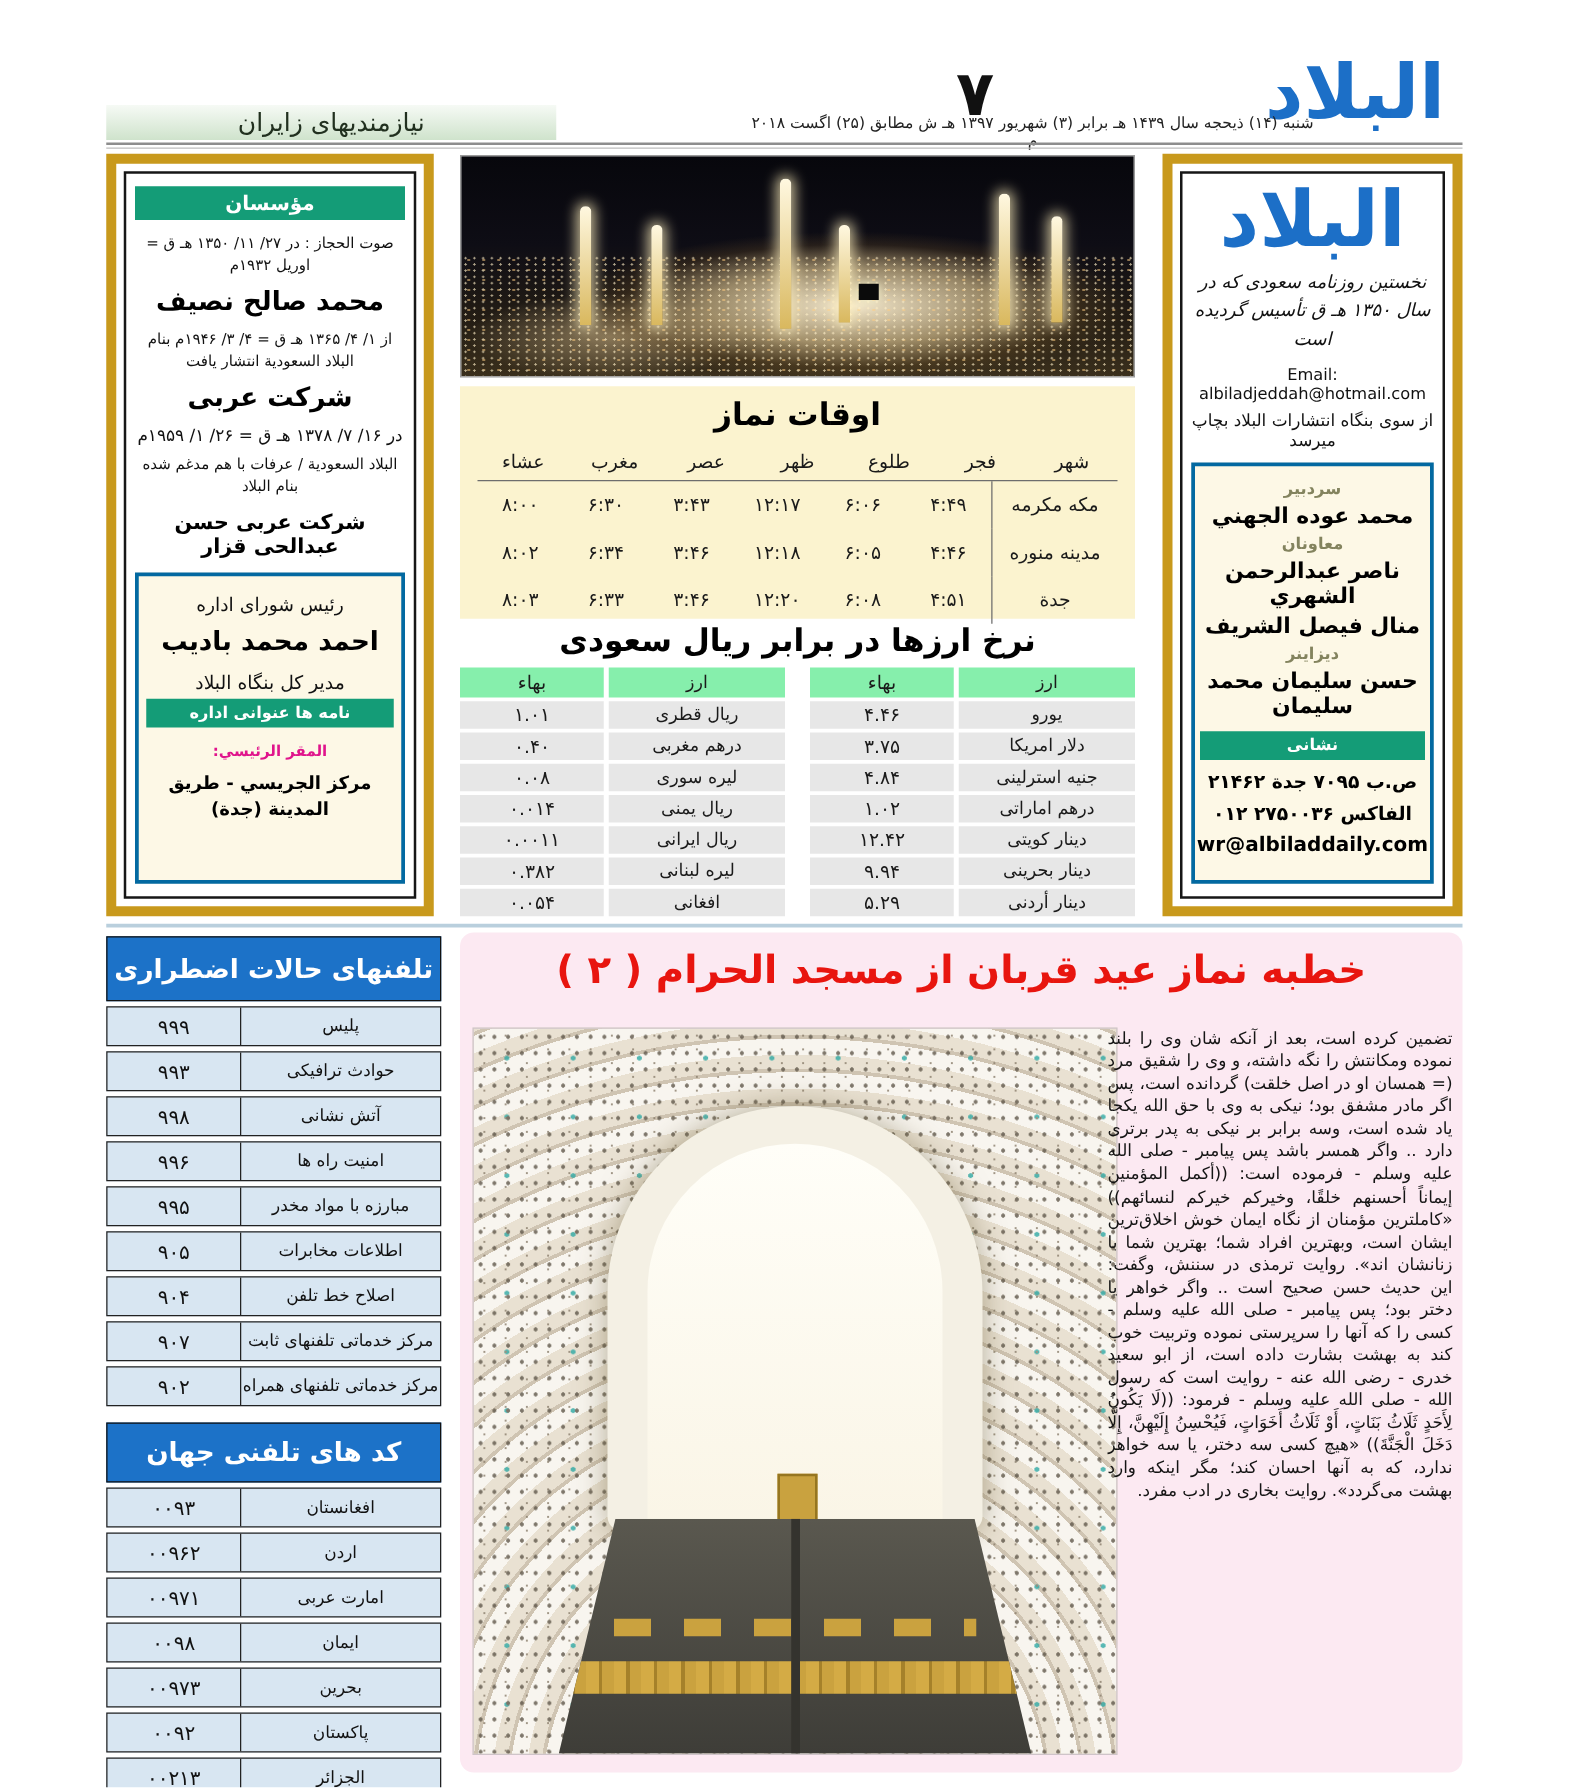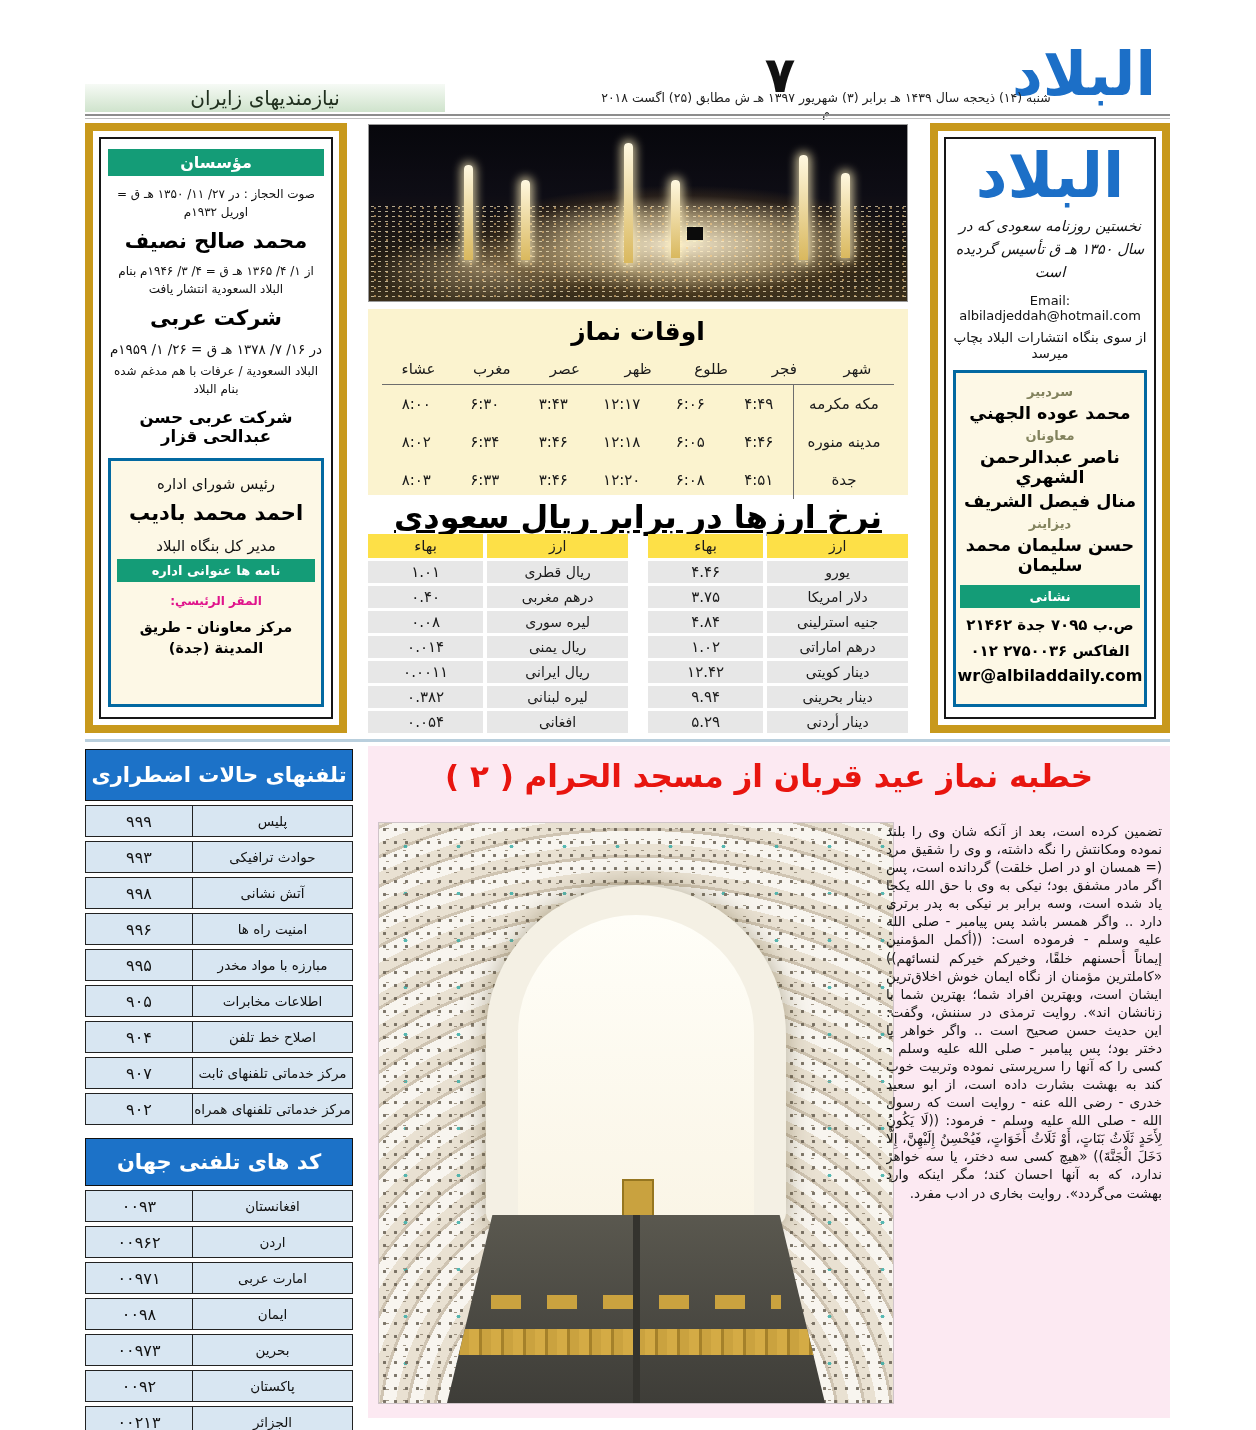--- a/index.html
+++ b/index.html
@@ -72,46 +72,46 @@
   .prayer-box{left:368px;top:309px;width:540px;height:186px;background:#fbf3cf;direction:rtl;
     padding:8px 14px;}
   .prayer-title{text-align:center;font-size:25px;font-weight:bold;color:#000;margin-bottom:8px;}
   .pt-row{display:flex;direction:rtl;align-items:center;height:38px;font-size:15px;color:#1a1a1a;}
   .pt-head{height:30px;border-bottom:1.5px solid #6d6d6d;font-size:15px;}
   .pt-city{width:100px;text-align:center;border-left:1.5px solid #6d6d6d;align-self:stretch;
     display:flex;align-items:center;justify-content:center;}
   .pt-cell{flex:1;text-align:center;}
 
   
-  .fx-title{left:368px;top:498px;width:540px;text-align:center;font-size:32px;font-weight:bold;
-    color:#000;direction:rtl;text-decoration:underline;}
+  .fx-title{left:368px;top:498px;width:540px;text-align:center;font-size:25px;font-weight:bold;
+    color:#000;direction:rtl;}
   .fx-table{width:260px;direction:rtl;font-size:14px;color:#1a1a1a;}
   .fx-right{left:648px;top:534px;} .fx-left{left:368px;top:534px;}
   .fx-head{display:flex;gap:4px;margin-bottom:3px;height:24px;}
-  .fx-head div{background:#fde047;display:flex;align-items:center;justify-content:center;}
+  .fx-head div{background:#86efac;display:flex;align-items:center;justify-content:center;}
   .fx-row{display:flex;gap:4px;margin-bottom:3px;height:22px;}
   .fx-row div{background:#e7e7e7;display:flex;align-items:center;justify-content:center;}
   .fx-label{width:55%;} .fx-value{width:45%;font-size:15px;}
 
   
   .divider-blue{left:85px;top:739px;width:1085px;height:3px;background:#b9cfdd;}
 
   
   .phones{left:85px;top:749px;width:268px;}
   .tbl-head{height:50px;background:#1c72c8;border:1.5px solid #111;color:#fff;font-weight:bold;
     font-size:21px;display:flex;align-items:center;justify-content:center;direction:rtl;margin-bottom:4px;}
   .tbl-head.second{margin-top:13px;height:46px;}
   .ph-row{height:30px;background:#d8e6f2;border:1.2px solid #222;display:flex;direction:rtl;
     margin-bottom:4px;}
   .ph-label{width:60%;border-left:1.2px solid #222;display:flex;align-items:center;justify-content:center;
     font-size:13.5px;color:#111;}
   .ph-num{width:40%;display:flex;align-items:center;justify-content:center;font-size:16px;color:#111;}
 
   
-  .article{left:368px;top:746px;width:802px;height:672px;background:#fce9f2;}
+  .article{left:368px;top:746px;width:802px;height:672px;background:#fce9f2;border-radius:11px;}
   .headline{margin-top:12px;text-align:center;color:#e8150f;font-size:31px;font-weight:bold;direction:rtl;}
   .body-text{position:absolute;right:8px;top:76px;width:276px;height:588px;overflow:hidden;
     direction:rtl;text-align:justify;font-size:13.5px;line-height:1.34;color:#141414;}
 
   
   .photo-kaaba{position:absolute;left:10px;top:76px;width:514px;height:580px;border:1px solid #cfc4c9;overflow:hidden;
     background-color:#ece4d6;
     background-image:repeating-radial-gradient(circle at 50% 106%,#f8f5ef 0 13px,#cfc4b2 13px 16px,#e9e1d2 16px 27px);}
   .pk-speckles{position:absolute;inset:0;opacity:.8;
     background-image:radial-gradient(#5f574a 1.3px,transparent 1.5px),
@@ -154,21 +154,21 @@
       <div class="f-name">شرکت عربی</div>
       <div class="f-small2">در ۱۶/ ۷/ ۱۳۷۸ هـ ق = ۲۶/ ۱/ ۱۹۵۹م</div>
       <div class="f-small" style="margin-top:3px;">البلاد السعودية / عرفات با هم مدغم شده بنام البلاد</div>
       <div class="f-name-sm">شرکت عربی  حسن عبدالحی قزار</div>
       <div class="cream-box">
         <div class="c-role">رئیس شورای اداره</div>
         <div class="c-name">احمد محمد بادیب</div>
         <div class="c-role">مدیر کل بنگاه البلاد</div>
         <div class="green-bar small">نامه ها عنوانی اداره</div>
         <div class="c-hq">المقر الرئيسي:</div>
-        <div class="c-line">مركز معاونان - طريق المدينة (جدة)</div>
+        <div class="c-line">مركز الجريسي - طريق المدينة (جدة)</div>
 
       </div>
     </div>
   </div>
 
   <div class="abs photo-mecca">
     <div class="pm-glow"></div>
     <div class="pm-speckles"></div>
     <div class="pm-minaret pm-m1"></div>
     <div class="pm-minaret pm-m2"></div>

